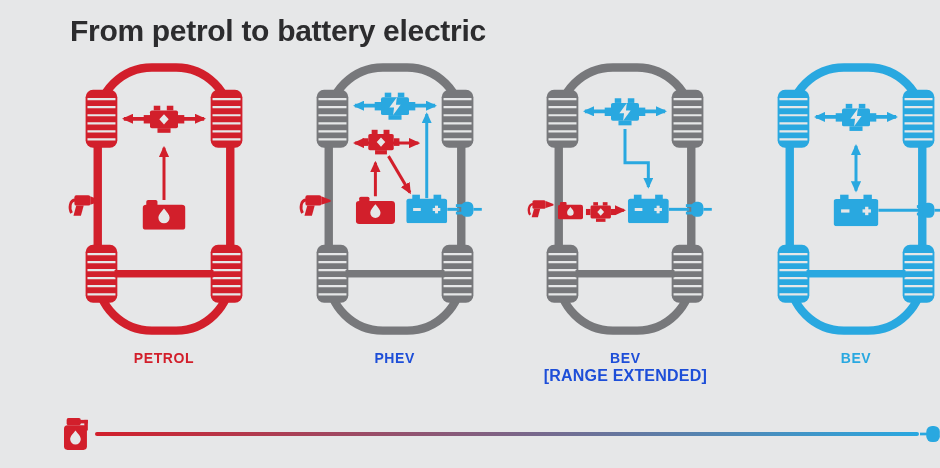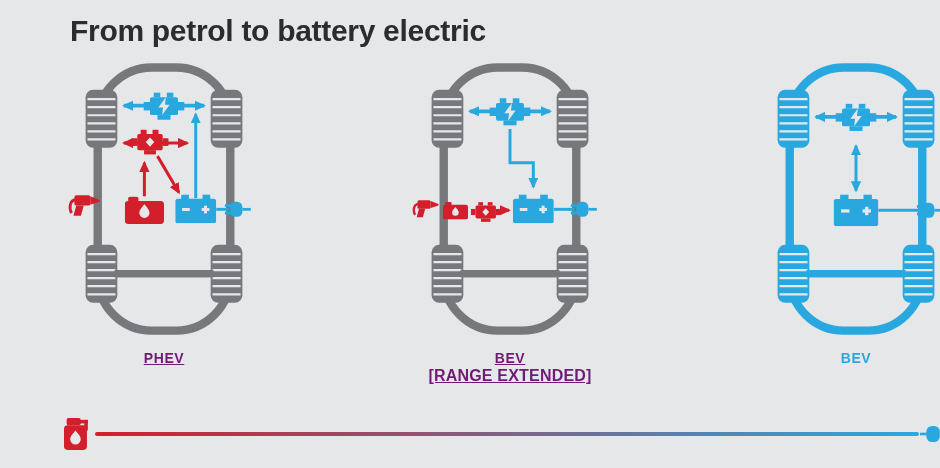--- a/index.html
+++ b/index.html
@@ -13,21 +13,21 @@
     margin:14px 0 0 30px;
     font-size:30px;line-height:34px;font-weight:800;
     color:#2c2c2e;letter-spacing:-0.3px;
   }
   .cars{display:flex;justify-content:space-between;padding:0 22px;margin-top:12px;}
   figure.car{margin:0;width:204px;display:flex;flex-direction:column;align-items:center;}
   .car svg.car-svg{display:block;}
   .caption{margin-top:10px;font-weight:bold;font-size:14px;letter-spacing:.6px;text-align:center;}
   .caption .sub{display:block;font-size:16px;margin-top:1px;letter-spacing:.2px;}
   .lab-red{color:#d21f2b;}
-  .lab-dark{color:#701a75;text-decoration:underline;}
+  .lab-dark{color:#1d4ed8;}
   .lab-blue{color:#29a8e0;}
   .spectrum{margin-top:auto;display:flex;align-items:center;padding:0 24px 14px 24px;}
   .grad{flex:1;height:4.5px;border-radius:3px;margin:0 1px;
         background:linear-gradient(90deg,#d21f2b 0%,#29a8e0 100%);}
   
   .c-red{color:#d21f2b;} .c-blue{color:#29a8e0;} .c-gray{color:#77787b;}
   .s-red{stroke:#d21f2b;fill:none;}
   .s-blue{stroke:#29a8e0;fill:none;}
   .w4{stroke-width:4;} .w3{stroke-width:3.2;}
 </style>
@@ -114,20 +114,34 @@
     </symbol>
   </defs>
 </svg>
 
 <div class="stage">
 
   <h1 class="title">From petrol to battery electric</h1>
 
   <div class="cars">
 
+    <figure class="car">
+      <svg class="car-svg" viewBox="0 0 210 300" width="196" height="280">
+        <use href="#sym-chassis" width="210" height="300" class="c-red"></use>
+        <line x1="62" y1="63" x2="148" y2="63" class="s-red w4" marker-start="url(#mr)" marker-end="url(#mr)"></line>
+        <line x1="105" y1="150" x2="105" y2="94" class="s-red w3" marker-end="url(#mr)"></line>
+        <use href="#sym-engine" x="83" y="46" width="44" height="34" class="c-red"></use>
+        <use href="#sym-tank" x="82" y="150" width="46" height="32" class="c-red"></use>
+        <use href="#sym-nozzle" x="2" y="140" width="36" height="30" class="c-red"></use>
+      </svg>
+      <figcaption class="caption lab-red">
+        <span>PETROL</span>
+        <span class="sub"></span>
+      </figcaption>
+    </figure>
 
     <figure class="car">
       <svg class="car-svg" viewBox="0 0 210 300" width="196" height="280">
         <use href="#sym-chassis" width="210" height="300" class="c-gray"></use>
         <line x1="62" y1="49" x2="148" y2="49" class="s-blue w4" marker-start="url(#mb)" marker-end="url(#mb)"></line>
         <line x1="62" y1="89" x2="130" y2="89" class="s-red w3" marker-start="url(#mr)" marker-end="url(#mr)"></line>
         <line x1="84" y1="146" x2="84" y2="110" class="s-red w3" marker-end="url(#mr)"></line>
         <line x1="98" y1="103" x2="121" y2="142" class="s-red w3" marker-end="url(#mr)"></line>
         <line x1="139" y1="148" x2="139" y2="58" class="s-blue w3" marker-end="url(#mb)"></line>
         <use href="#sym-motor" x="83" y="32" width="44" height="34" class="c-blue"></use>

